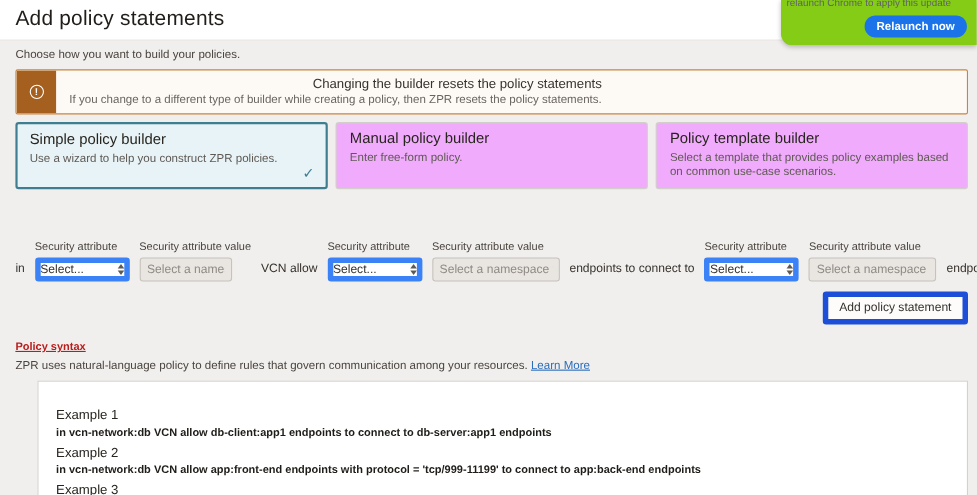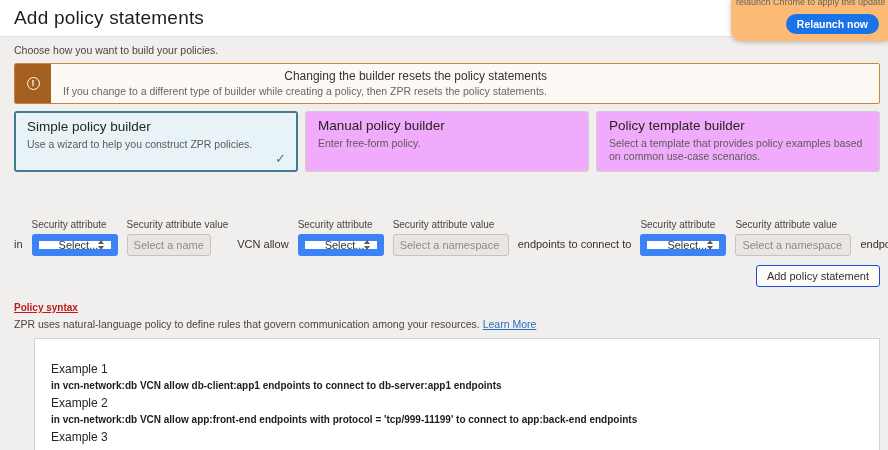--- a/index.html
+++ b/index.html
@@ -14,22 +14,22 @@
   
   .top-header {
     height: 37px; background: #ffffff;
     border-bottom: 1px solid #e5e2de;
     display: flex; align-items: center; padding-left: 14px;
   }
   .page-title { font-size: 19px; font-weight: 400; color: #201d1a; letter-spacing: .2px; }
 
   
   .chrome-popup {
-    position: absolute; top: 0; right: 0; width: 157px; height: 41px;
-    background: #fdba74; border-radius: 0 0 0 10px;
+    position: absolute; top: 0; right: 0; width: 178px; height: 41px;
+    background: #84cc16; border-radius: 0 0 0 10px;
     box-shadow: 0 1px 5px rgba(0,0,0,.25);
     z-index: 10; overflow: hidden;
   }
   .cp-msg {
     font-size: 9px; color: #5f6368; white-space: nowrap;
     margin: -3px 0 0 5px;
   }
   .cp-btn {
     position: absolute; right: 9px; bottom: 7px;
     background: #1a73e8; color: #fff; border: none;
@@ -73,38 +73,38 @@
   .card-check {
     position: absolute; right: 10px; bottom: 4px;
     color: #3f7e91; font-size: 13px;
   }
 
   
   .statement-row { display: flex; align-items: flex-end; gap: 9px; margin-top: 12px; }
   .conj { font-size: 11px; color: #36322d; padding-bottom: 6px; white-space: nowrap; text-align: center; }
   .ctl-label { font-size: 10px; color: #4a4540; margin-bottom: 4px; white-space: nowrap; margin-top: 35px; }
   .select {
-    height: 22px; border: 7px solid #3b82f6; background: #fff; border-radius: 3px;
+    height: 22px; border: 5px solid #3b82f6; background: #fff; border-radius: 3px;
     display: flex; align-items: center; justify-content: space-between;
-    padding: 0 20px; font-size: 11px; color: #36322d; cursor: pointer; width: 86px;
+    padding: 0 0; font-size: 11px; color: #36322d; cursor: pointer; width: 86px;
   }
   .stepper { display: flex; flex-direction: column; gap: 2px; align-items: center; }
   .tri-up { width: 0; height: 0; border-left: 3.5px solid transparent; border-right: 3.5px solid transparent; border-bottom: 4px solid #5f5a54; }
   .tri-down { width: 0; height: 0; border-left: 3.5px solid transparent; border-right: 3.5px solid transparent; border-top: 4px solid #5f5a54; }
   .val-input {
     height: 22px; background: #e9e6e2; border: 1px solid #c6c2bc; border-radius: 3px;
     font-family: inherit; font-size: 11px; padding: 0 6px; color: #6f6a64; width: 116px;
   }
   .val-input::placeholder { color: #8f8a84; }
   .g1 .val-input { width: 84px; }
 
   
   .add-btn-row { display: flex; justify-content: flex-end; margin-top: 9px; }
   .add-btn {
-    background: #fdfcfb; border: 1px solid #1d4ed8; border-radius: 3px;
+    background: #fdfcfb; border: 5px solid #1d4ed8; border-radius: 3px;
     font-family: inherit; font-size: 11px; color: #36322d;
     padding: 4px 10px; cursor: pointer;
   }
 
   
   .syntax-title { font-size: 10px; font-weight: 700; color: #b91c1c; margin-top: 15px; text-decoration: underline; }
   .syntax-desc { font-size: 10.5px; color: #4a4540; margin-top: 5px; }
   .learn-link { color: #2a6ebb; text-decoration: underline; cursor: pointer; }
   .examples {
     background: #fff; border: 1px solid #d5d2cd; margin-top: 8px;

